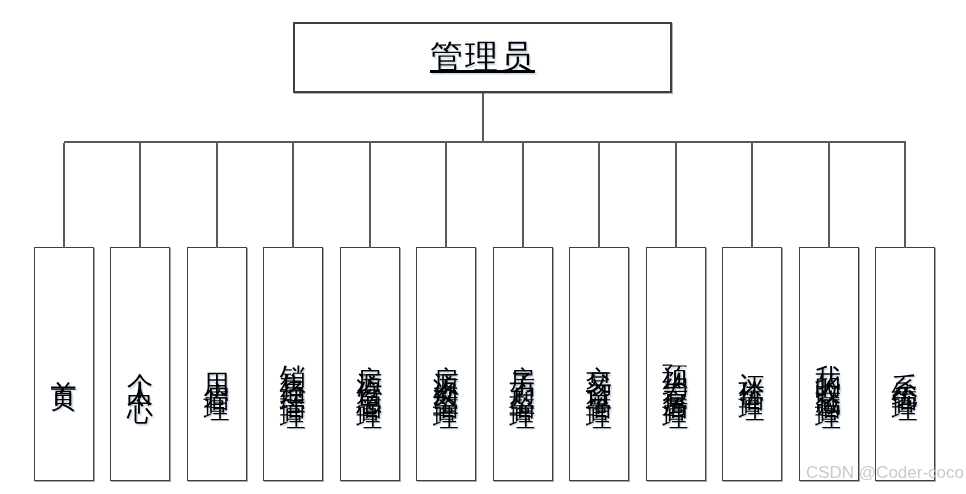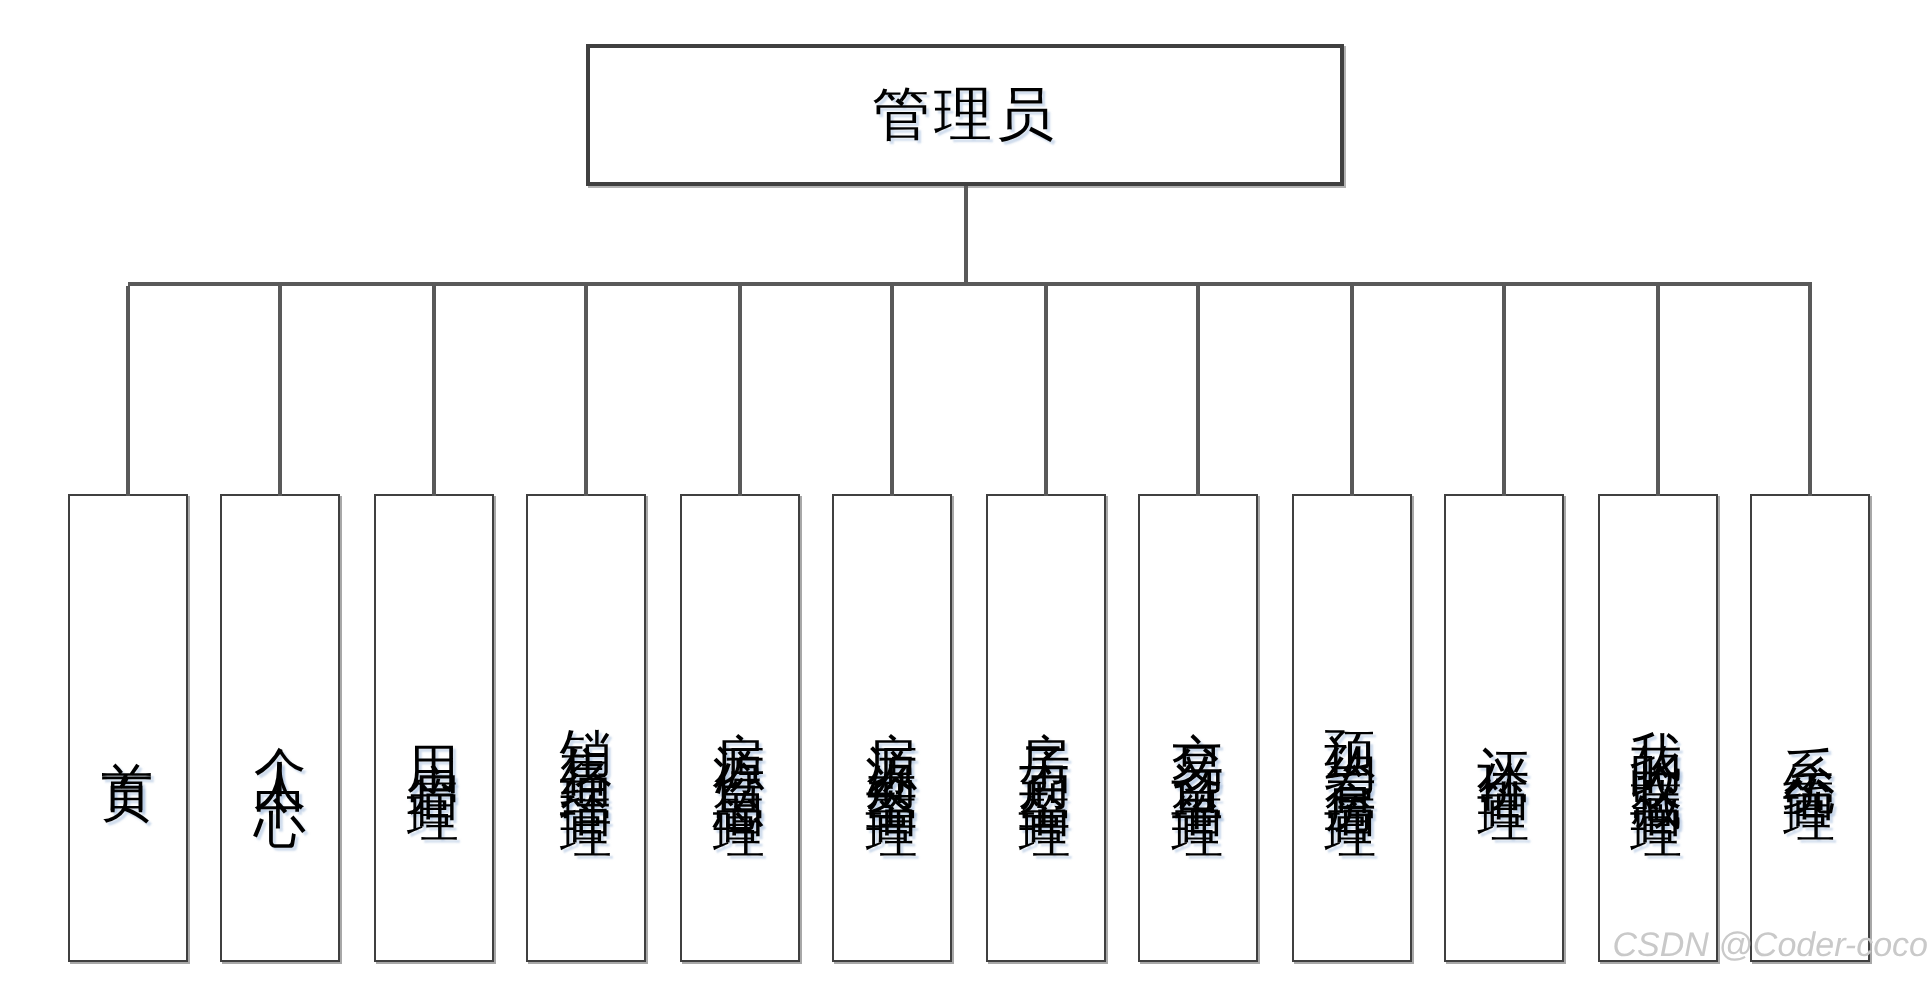--- a/index.html
+++ b/index.html
@@ -24,25 +24,26 @@
     height: 71px;
     box-sizing: border-box;
     background: var(--fill, #ffffff);
     border: 2px solid var(--border, #404040);
     box-shadow: 1px 1px 0 #b3b3b3;
     display: flex;
     align-items: center;
     justify-content: center;
   }
   .root-label {
-    font-size: 29px;
+    font-size: 33px;
     color: var(--text, #000000);
     letter-spacing: 2px;
     text-shadow: 1.5px 1.5px 1px rgba(165,190,220,0.55);
     white-space: nowrap;
+    text-decoration: underline;
   }
   
   .vline-root {
     position: absolute;
     left: 482px;
     top: 93px;
     width: 2px;
     height: 49px;
     background: var(--line, #595959);
   }
@@ -99,21 +100,20 @@
   }
   
   .watermark {
     position: absolute;
     right: 2px;
     top: 463px;
     font-size: 17px;
     color: var(--wm, #c9c9c9);
     z-index: 10;
     white-space: nowrap;
-    font-style: italic;
   }
 </style>
 </head>
 <body>
 
 <div class="canvas">
 
   <div class="root-box">
     <span class="root-label">管理员</span>
   </div>

